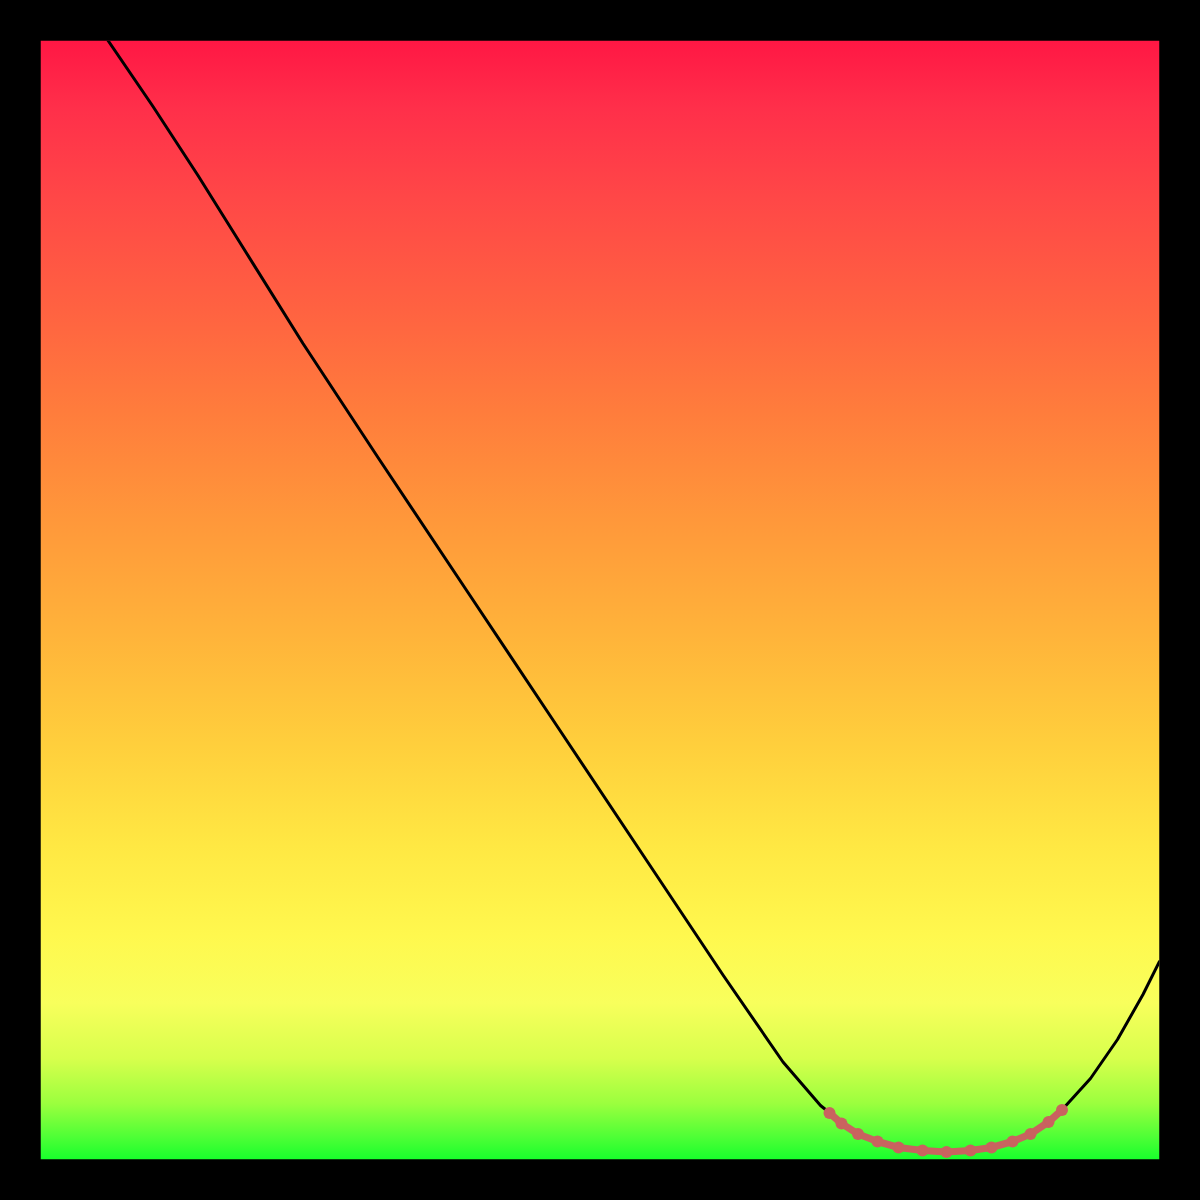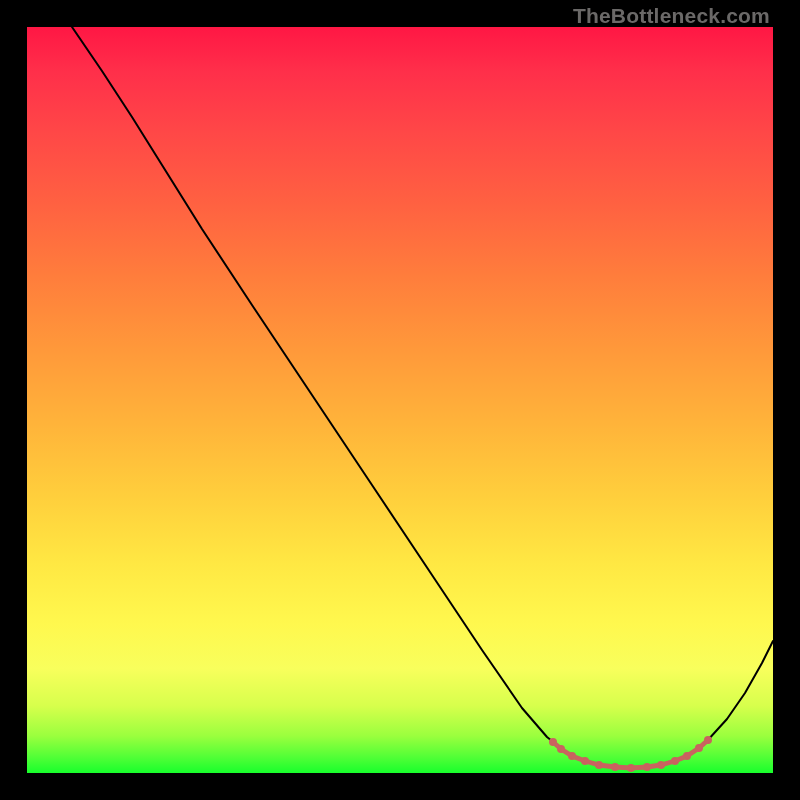--- a/index.html
+++ b/index.html
@@ -99,15 +99,14 @@
           <line x1="604" y1="741" x2="620" y2="740" stroke="#c9635f" stroke-width="4.8" stroke-linecap="round"></line>
           <line x1="620" y1="740" x2="634" y2="738" stroke="#c9635f" stroke-width="4.8" stroke-linecap="round"></line>
           <line x1="634" y1="738" x2="648" y2="734" stroke="#c9635f" stroke-width="4.8" stroke-linecap="round"></line>
           <line x1="648" y1="734" x2="660" y2="729" stroke="#c9635f" stroke-width="4.8" stroke-linecap="round"></line>
           <line x1="660" y1="729" x2="672" y2="721" stroke="#c9635f" stroke-width="4.8" stroke-linecap="round"></line>
           <line x1="672" y1="721" x2="681" y2="713" stroke="#c9635f" stroke-width="4.8" stroke-linecap="round"></line>
         </g>
     </svg>
   </div>
 
-  <div class="watermark">TheBottleneck.com</div>
 
 </div>
 
 </body></html>

